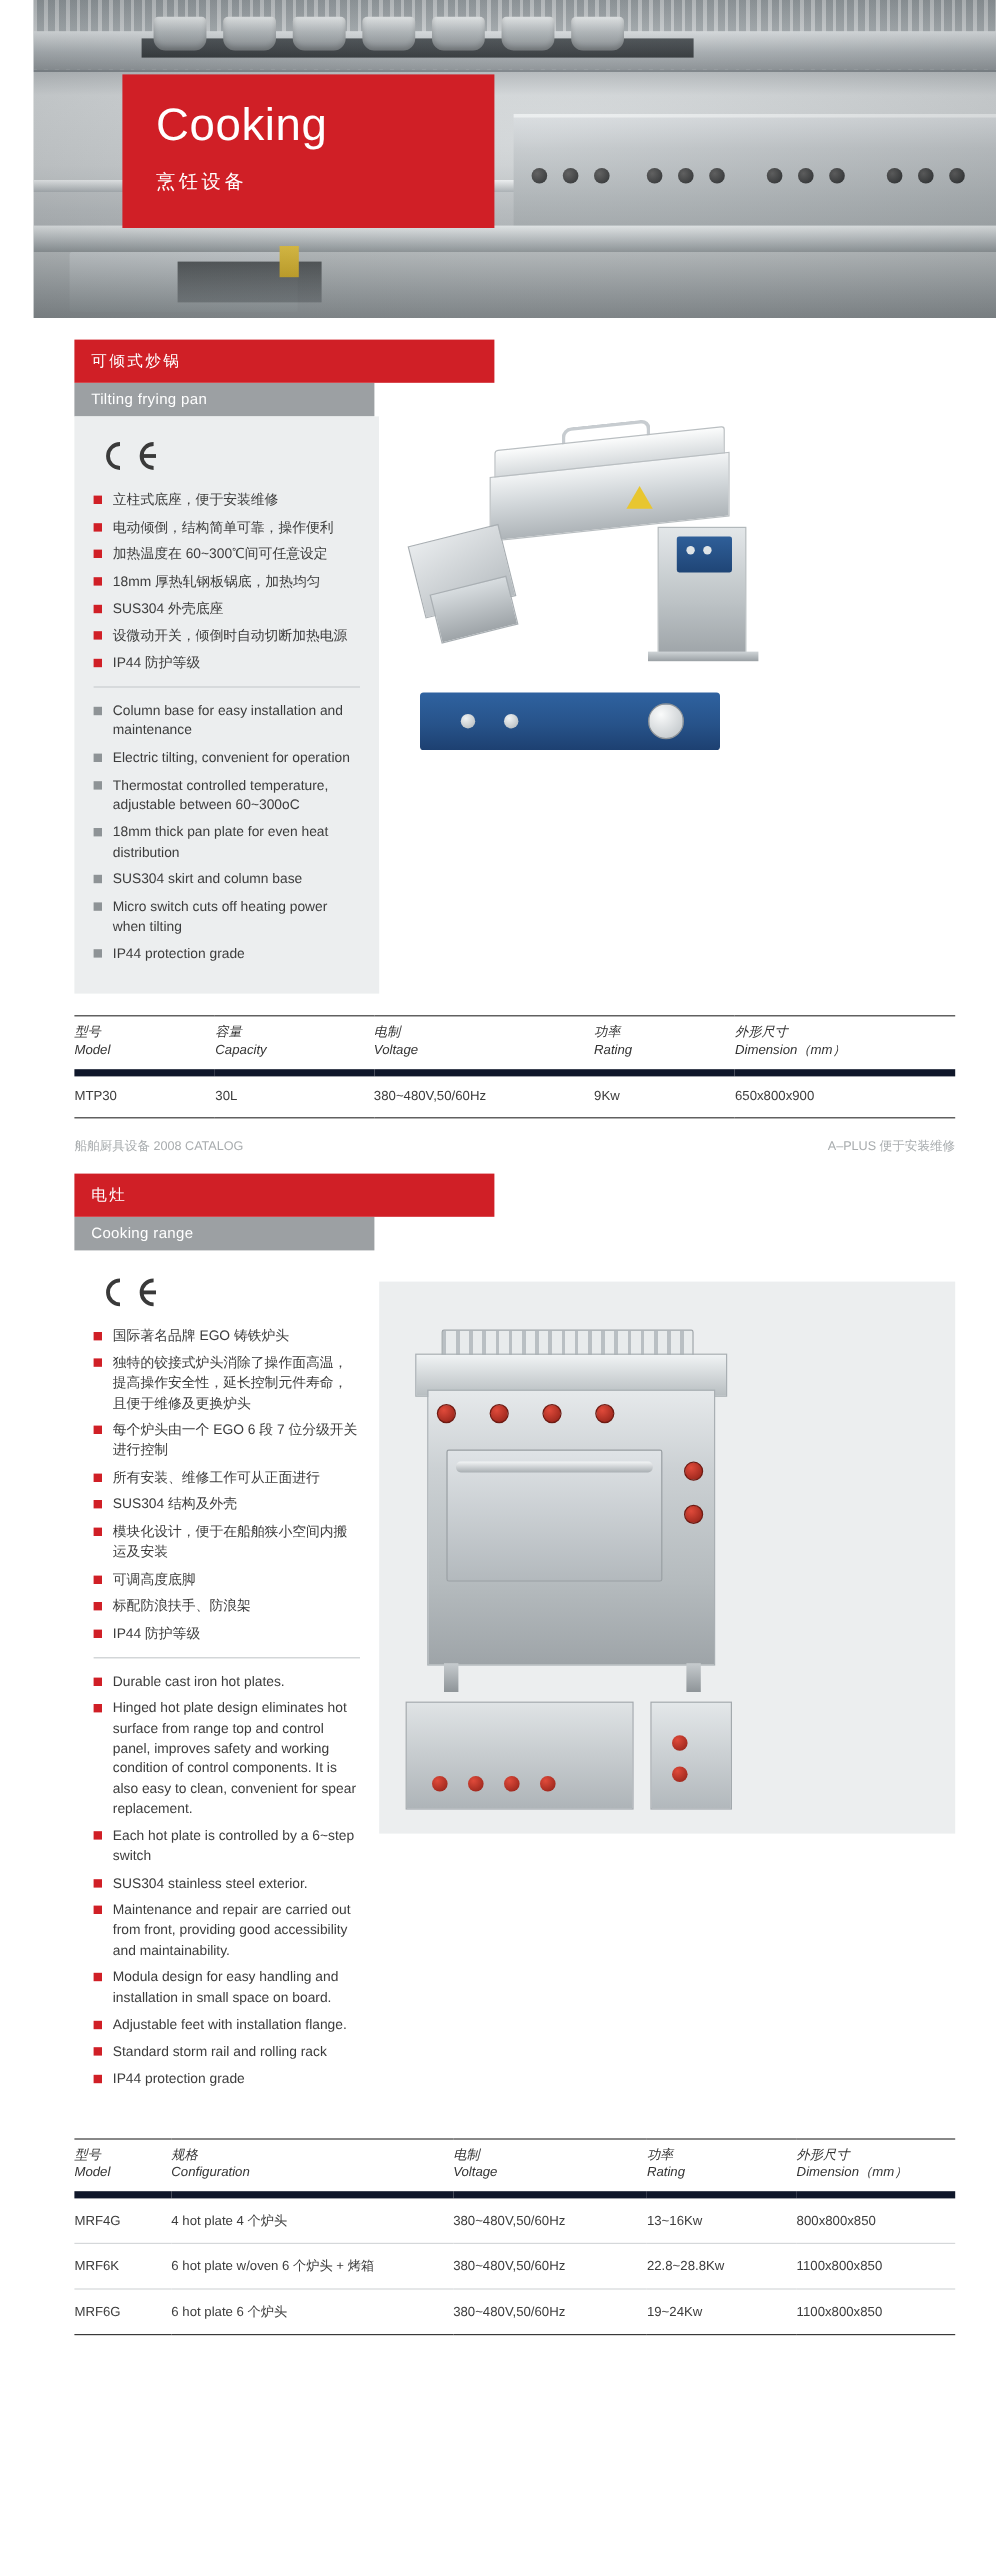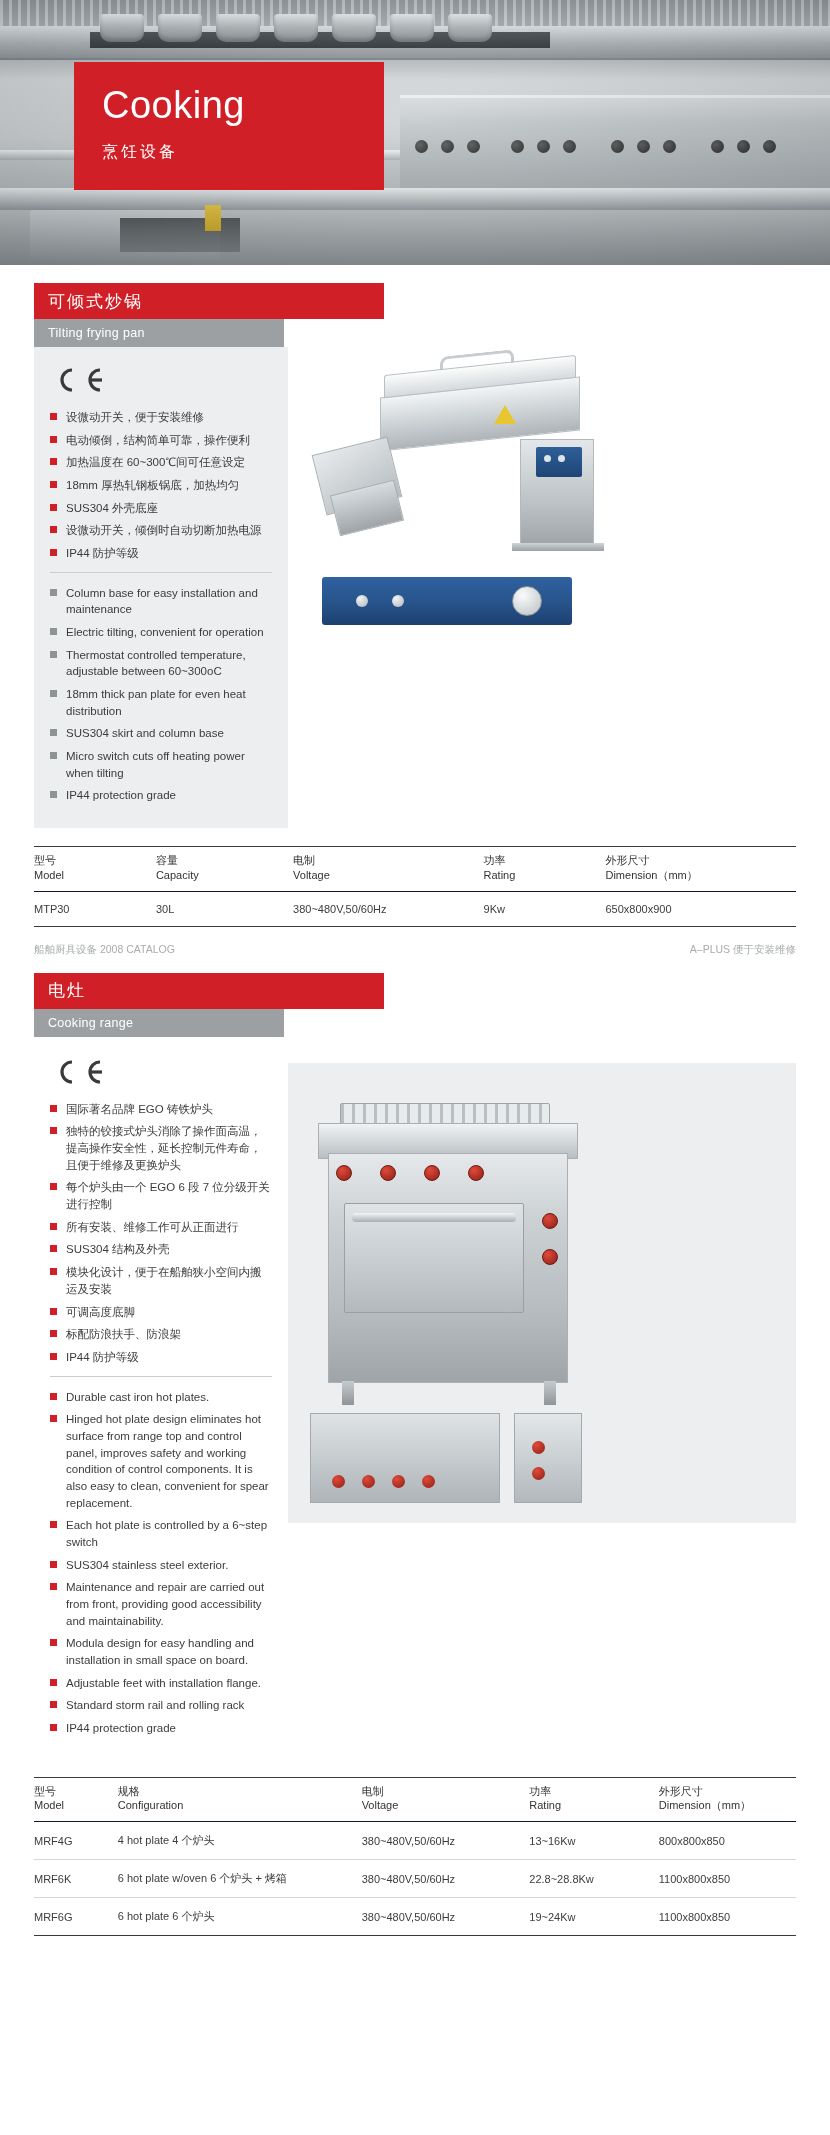--- a/index.html
+++ b/index.html
@@ -4,21 +4,21 @@
 <style>
   * { box-sizing: border-box; }
   html, body { margin: 0; padding: 0; }
   body {
     width: 830px;
     background: #ffffff;
     font-family: "Liberation Sans", sans-serif;
     color: #333;
     -webkit-font-smoothing: antialiased;
   }
-  .page { position: relative; width: 830px; height: 2024px; overflow: hidden; }
+  .page { position: relative; width: 830px; height: 2024px; overflow: hidden; padding-left: 28px; }
 
   
   .hero { position: relative; width: 830px; height: 265px; overflow: hidden; background: #b9bdbf; }
   .hero-photo { position: absolute; inset: 0; }
   
   .kp-base {
     position: absolute; inset: 0;
     background:
       linear-gradient(180deg, #cfd3d5 0%, #c3c8cb 16%, #b6bbbe 22%, #d6dadc 30%, #cdd1d3 52%, #b9bec1 66%, #aeb3b6 78%, #9fa5a8 100%);
   }
@@ -92,21 +92,21 @@
     font-size: 38px; font-weight: 400; letter-spacing: .5px; line-height: 1.05;
   }
   .hero-title-cn {
     margin-top: 16px; font-size: 16px; letter-spacing: 3px; font-weight: 400;
   }
 
   
   .sec-head-cn {
     position: relative; height: 36px; background: #d01f26; color: #fff;
     display: flex; align-items: center; padding-left: 14px;
-    font-size: 17px; letter-spacing: 2px;
+    font-size: 13px; letter-spacing: 2px;
   }
   .sec-head-en {
     height: 28px; background: #9ca0a3; color: #ffffff;
     display: flex; align-items: center; padding-left: 14px;
     font-size: 12.5px; letter-spacing: .3px;
   }
 
   
   .ce { width: 58px; height: 26px; position: relative; }
   .ce svg { display: block; }
@@ -123,21 +123,21 @@
   }
   ul.blist.grey li::before { background: #8e9396; }
   .divider-line { height: 1px; background: #c9cdcf; margin: 10px 0 12px 0; }
 
   
   table.spec { width: 100%; border-collapse: collapse; }
   table.spec thead th {
     text-align: left; font-weight: 400; font-size: 11px; color: #333;
     padding: 6px 0 8px 0; vertical-align: top; line-height: 1.35;
   }
-  table.spec thead tr { border-top: 1.5px solid #3a3a3a; border-bottom: 1px solid #0f172a; }
+  table.spec thead tr { border-top: 1.5px solid #3a3a3a; border-bottom: 6px solid #0f172a; font-style: italic; }
   table.spec tbody td {
     font-size: 11px; color: #3c3c3c; padding: 11px 0; vertical-align: middle;
   }
   table.spec tbody tr { border-bottom: 1px solid #d5d8da; }
   table.spec tbody tr:last-child { border-bottom: 1.5px solid #3a3a3a; }
   .th-cn { display: block; }
   .th-en { display: block; }
 
   
   .footbar {
@@ -323,21 +323,21 @@
         <div class="ce" title="CE">
           <svg width="58" height="26" viewBox="0 0 58 26" aria-hidden="true">
             <path d="M22 3 A10 10 0 1 0 22 23" fill="none" stroke="#3a3a3a" stroke-width="3.2"></path>
             <path d="M26 13 L40 13" fill="none" stroke="#ffffff" stroke-width="0"></path>
             <path d="M50 3 A10 10 0 1 0 50 23" fill="none" stroke="#3a3a3a" stroke-width="3.2"></path>
             <rect x="40" y="11.4" width="12" height="3.2" fill="#3a3a3a"></rect>
           </svg>
         </div>
 
         <ul class="blist" style="margin-top:16px;">
-          <li>设微动开关，便于安装维修</li>
+          <li>立柱式底座，便于安装维修</li>
           <li>电动倾倒，结构简单可靠，操作便利</li>
           <li>加热温度在 60~300℃间可任意设定</li>
           <li>18mm 厚热轧钢板锅底，加热均匀</li>
           <li>SUS304 外壳底座</li>
           <li>设微动开关，倾倒时自动切断加热电源</li>
           <li>IP44 防护等级</li>
         </ul>
 
         <div class="divider-line"></div>
 

